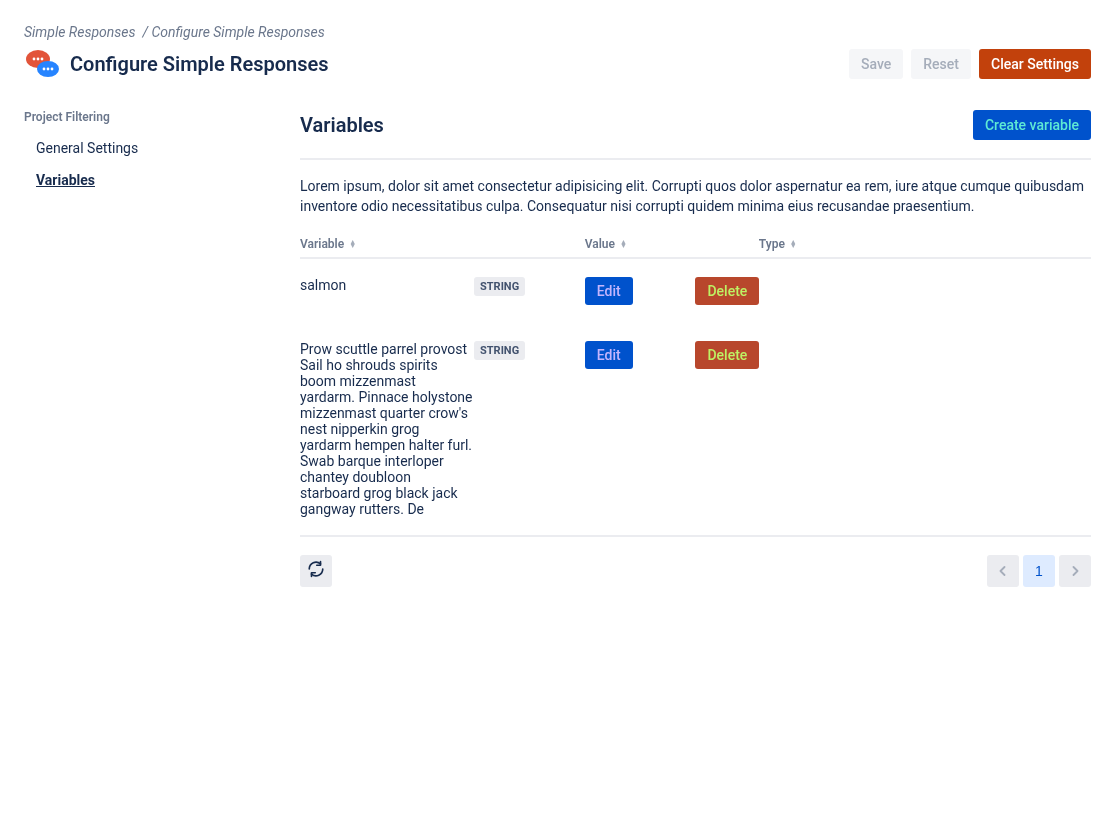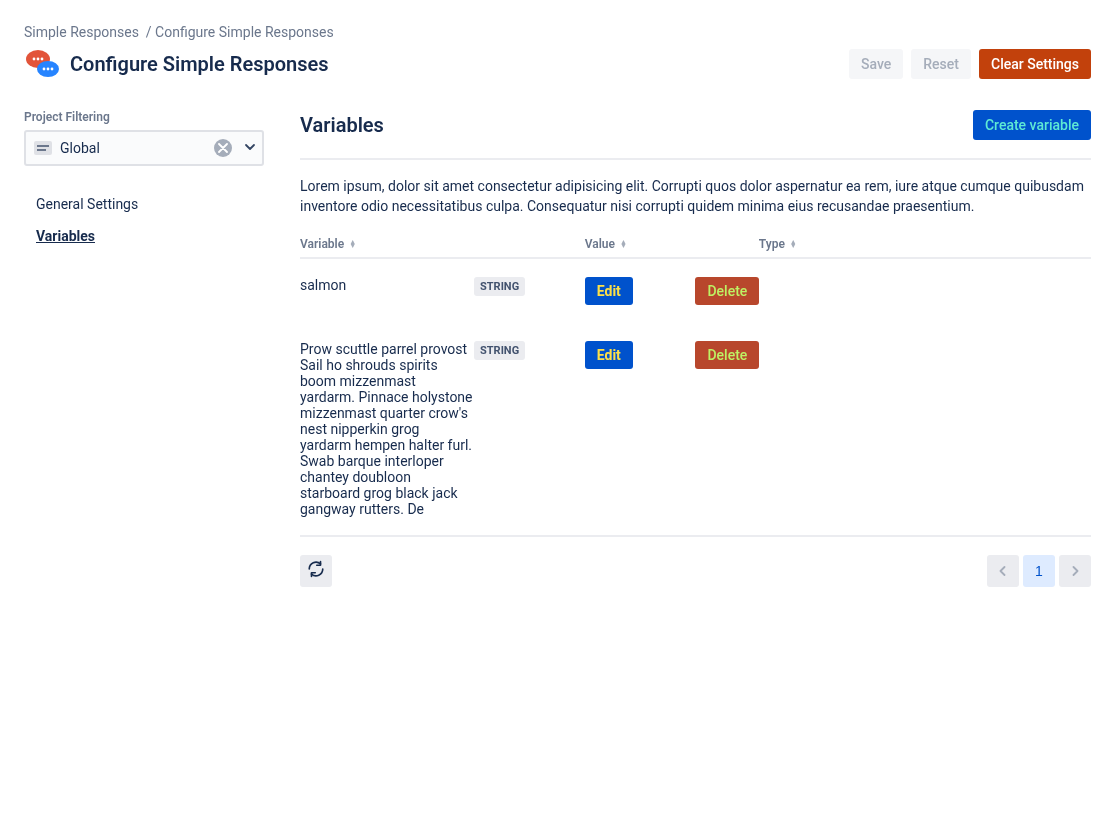--- a/index.html
+++ b/index.html
@@ -10,20 +10,21 @@
     color: #172B4D;
     background: #fff;
     padding: 24px;
   }
   a { text-decoration: none; }
 
   .breadcrumb {
     color: #6B778C;
     font-size: 14px;
     margin-bottom: 6px;
+    font-style: italic;
   }
   .breadcrumb a { color: #6B778C; }
 
   .header-row {
     display: flex;
     justify-content: space-between;
     align-items: center;
     margin-bottom: 28px;
   }
   .title-wrap {
@@ -63,23 +64,22 @@
     background: #B8472C;
     color: #bef264;
     padding: 6px 12px;
   }
   .btn-primary {
     background: #0052CC;
     color: #5eead4;
   }
   .btn-primary-small {
     background: #0052CC;
-    color: #fde047;
+    color: #c4b5fd;
     padding: 6px 12px;
-    font-weight: bold;
   }
 
   .layout {
     display: flex;
     gap: 36px;
   }
   .sidebar {
     width: 240px;
     flex-shrink: 0;
   }
@@ -288,34 +288,20 @@
   <div class="header-actions">
     <button class="btn btn-disabled">Save</button>
     <button class="btn btn-disabled">Reset</button>
     <button class="btn btn-danger">Clear Settings</button>
   </div>
 </div>
 
 <div class="layout">
   <aside class="sidebar">
     <div class="sidebar-label">Project Filtering</div>
-    <div class="select">
-      <span class="select-icon"></span>
-      <span class="select-label">Global</span>
-      <span class="select-clear">
-        <svg width="10" height="10" viewBox="0 0 10 10">
-            <path d="M1 1 L9 9 M9 1 L1 9" stroke="#fff" stroke-width="1.8" stroke-linecap="round"></path>
-          </svg>
-      </span>
-      <span class="select-caret">
-        <svg width="12" height="12" viewBox="0 0 12 12">
-            <path d="M2 4 L6 8 L10 4" fill="none" stroke="#344563" stroke-width="1.8" stroke-linecap="round" stroke-linejoin="round"></path>
-          </svg>
-      </span>
-    </div>
 
     <nav class="side-nav">
       <div class="side-nav-item">General Settings</div>
       <div class="side-nav-item active">Variables</div>
     </nav>
   </aside>
 
   <main class="main">
     <div class="section-head">
       <h2>Variables</h2>

